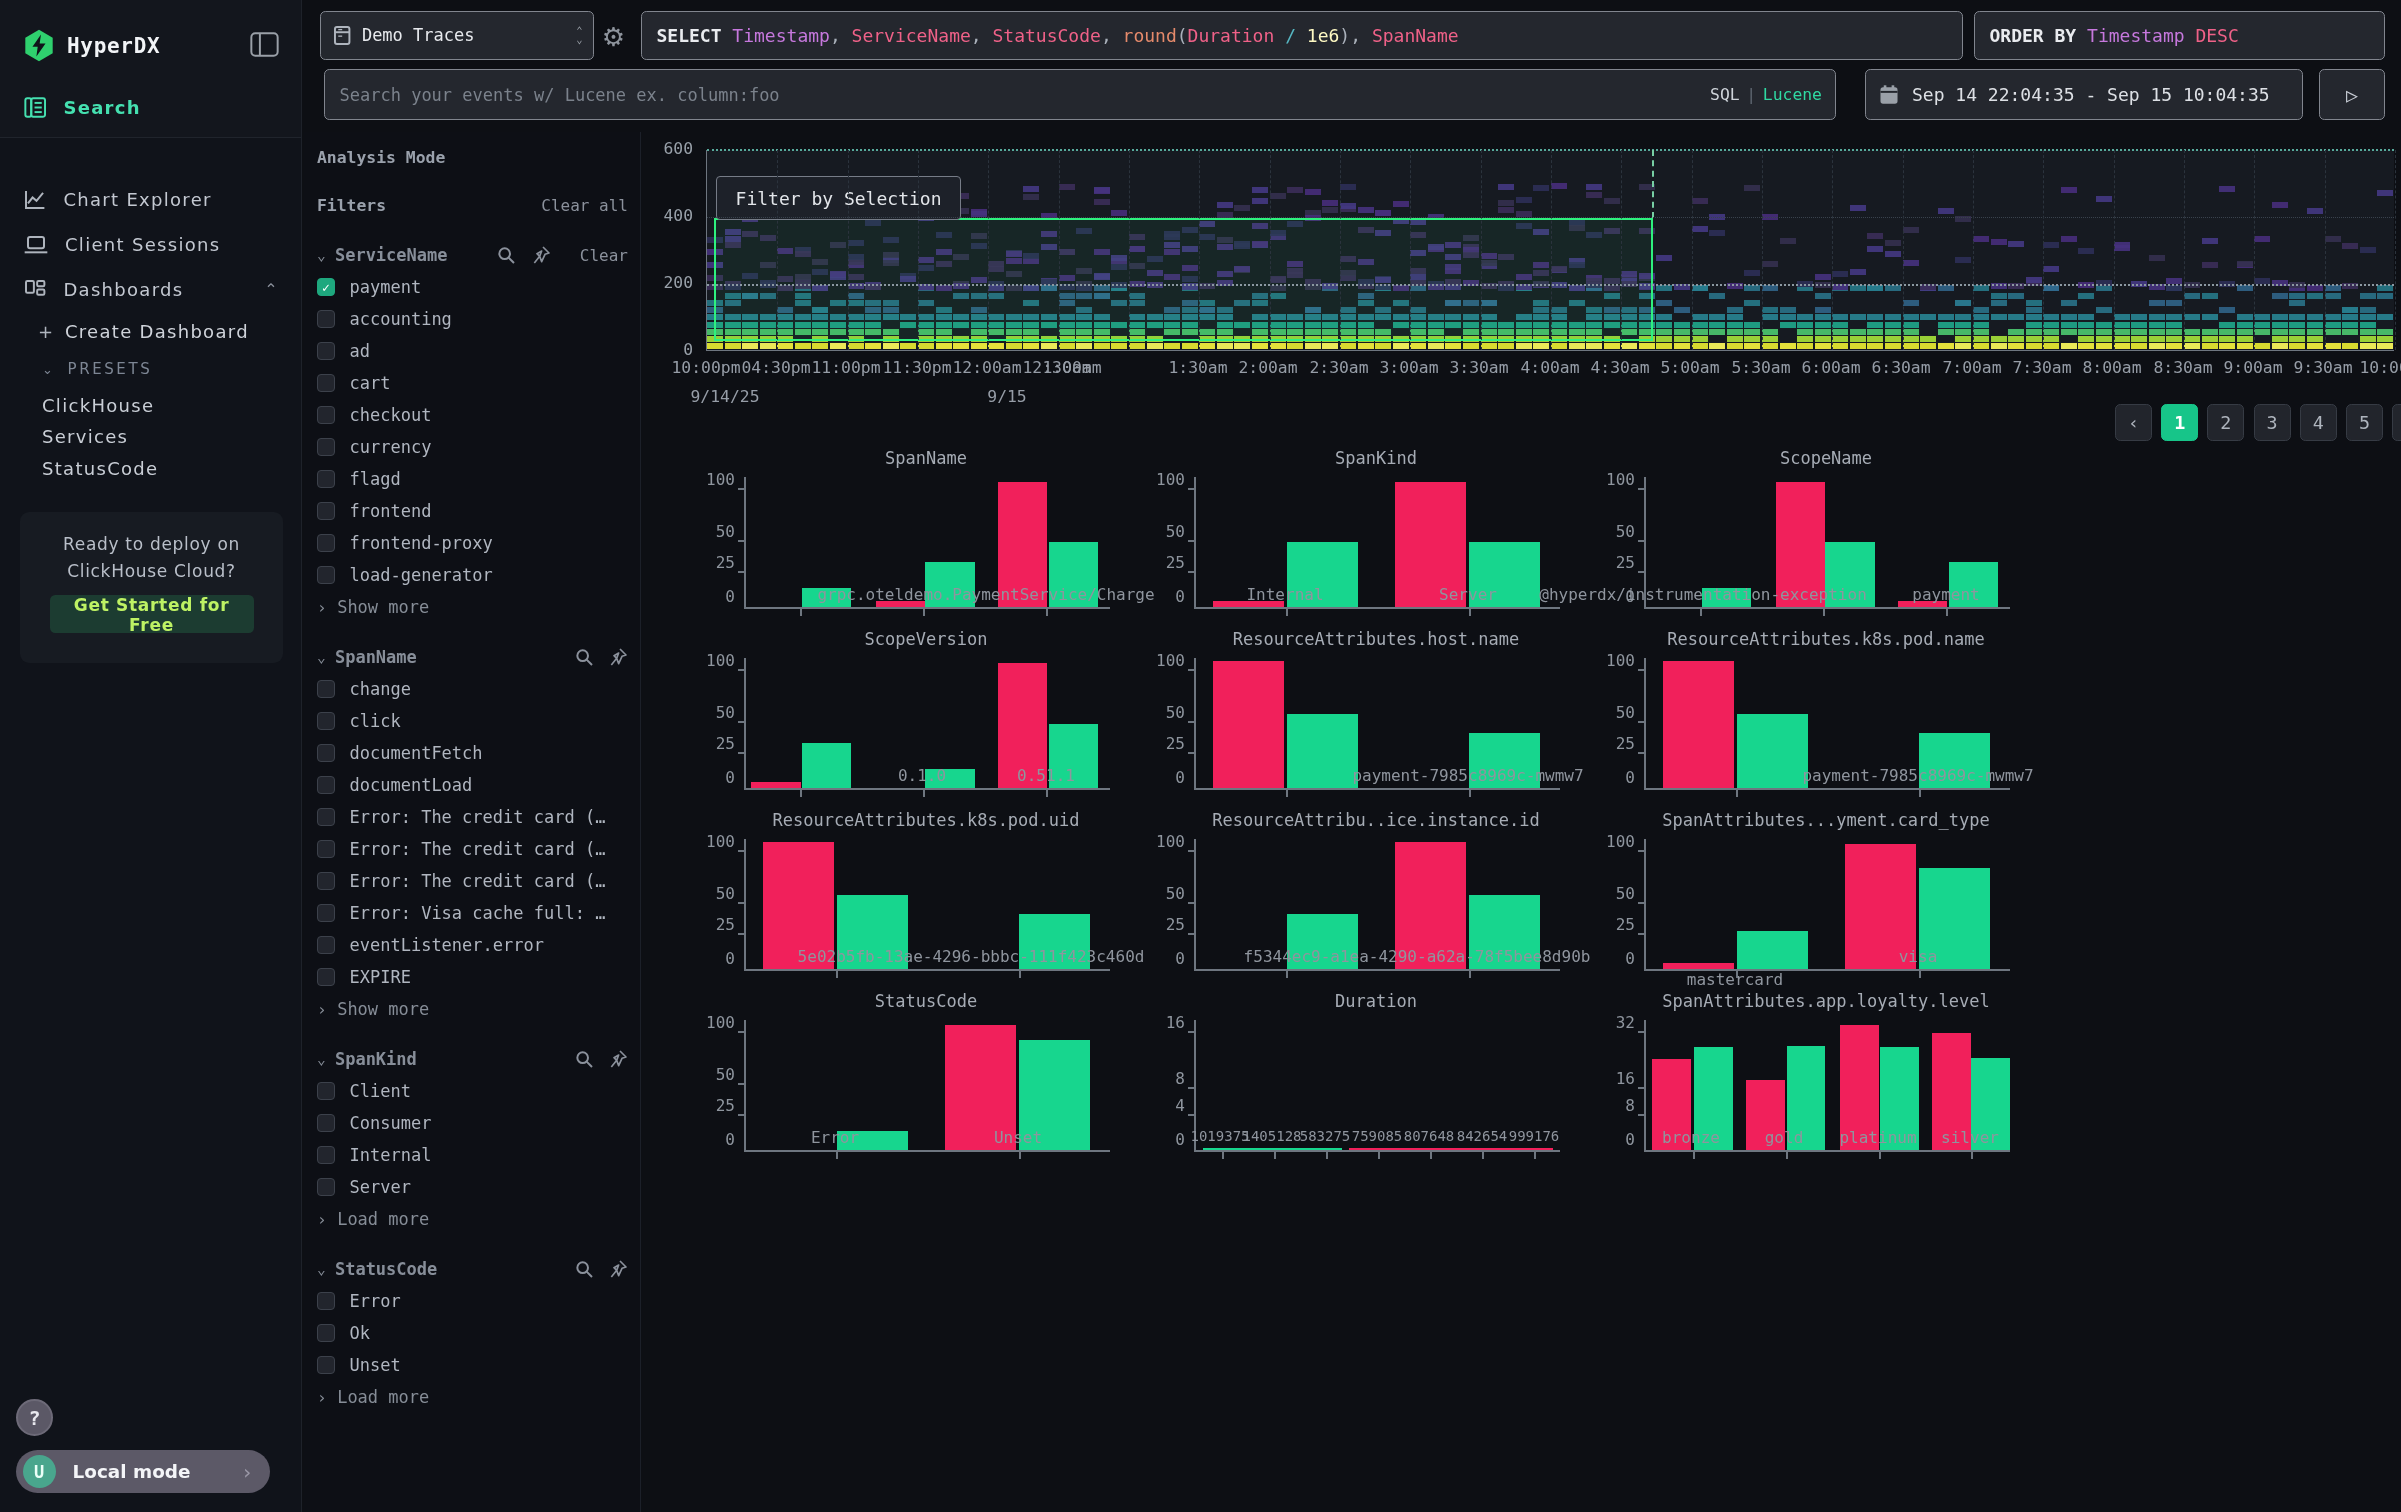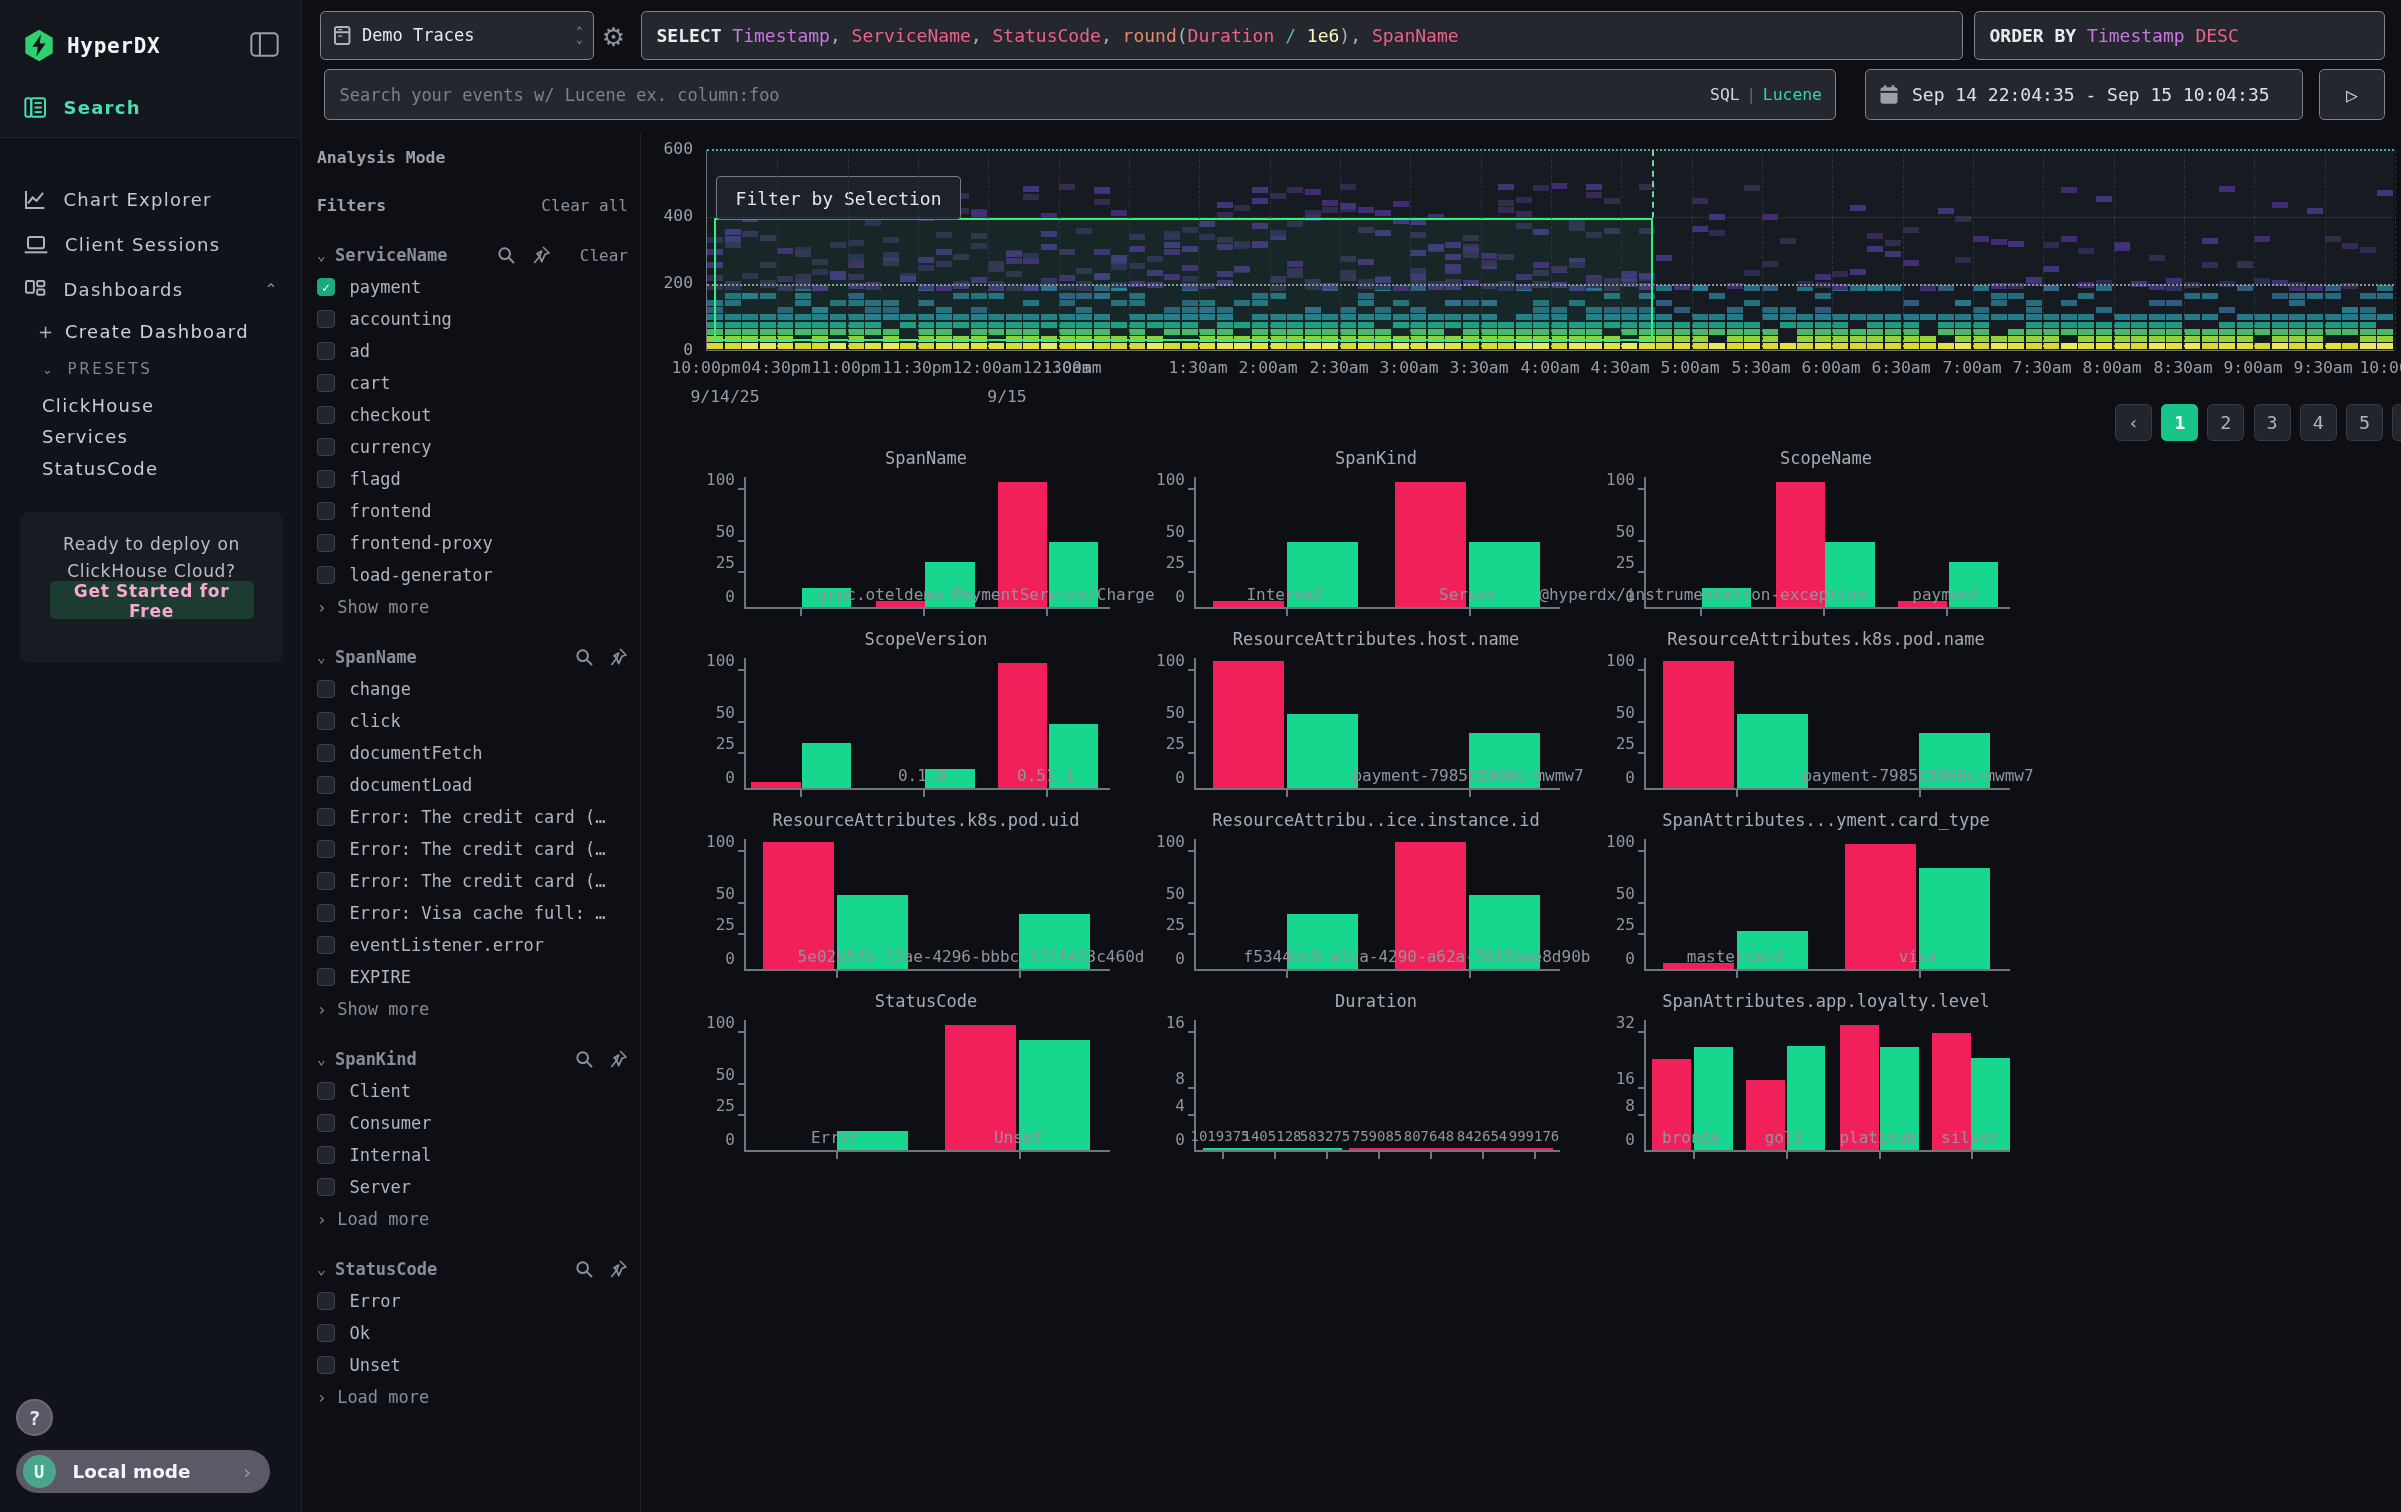--- a/index.html
+++ b/index.html
@@ -18,22 +18,22 @@
     font-family:"DejaVu Sans","Liberation Sans",sans-serif; font-size:18px; color:#c3c8d1; letter-spacing:1.3px; }
   .side-item.teal { color:#45e0b0; font-weight:bold; }
   .sub-item { position:absolute; left:59px; font-family:"DejaVu Sans","Liberation Sans",sans-serif;
     font-size:18px; color:#c9ced6; letter-spacing:1.3px; }
   .presets { position:absolute; left:59px; display:flex; gap:12px; align-items:center;
     font-family:"DejaVu Sans","Liberation Sans",sans-serif; font-size:15px; color:#7d8694; letter-spacing:2.6px; }
   #promo { position:absolute; left:20px; top:512px; width:263px; height:151px; background:#171b22;
     border-radius:9.2px; text-align:center; font-family:"DejaVu Sans","Liberation Sans",sans-serif; }
   #promo .line { color:#b9bfc9; font-size:17px; margin-top:6.6px; letter-spacing:0.7px; }
   #promo .line:first-child { margin-top:22.4px; }
-  #get-started { margin:0 auto 0; width:204px; height:38px; background:#1c3c31; border:none; border-radius:5.3px;
-    color:#f9a8d4; font-weight:bold; font-size:17px; font-family:"DejaVu Sans","Liberation Sans",sans-serif; letter-spacing:0.7px; }
+  #get-started { margin:14px auto 0; width:204px; height:38px; background:#1c3c31; border:none; border-radius:5.3px;
+    color:#bef264; font-weight:bold; font-size:17px; font-family:"DejaVu Sans","Liberation Sans",sans-serif; letter-spacing:0.7px; }
   #help-btn { position:absolute; left:16px; top:1399px; width:37px; height:37px; border-radius:50%;
     background:#5b5866; border:2px solid #6d6a78; color:#e8e8ee; font-size:20px; font-weight:bold;
     display:flex; align-items:center; justify-content:center; }
   #local-pill { position:absolute; left:16px; top:1450px; width:254px; height:43px; background:#5c5967;
     border-radius:22px; display:flex; align-items:center; }
   #local-avatar { width:33px; height:33px; margin-left:6.6px; border-radius:50%; background:#49a68d;
     color:#eafff7; display:flex; align-items:center; justify-content:center; font-size:17px; font-weight:bold; }
   #local-label { margin-left:17px; color:#f4f5f8; font-weight:bold; font-size:18.4px;
     font-family:"DejaVu Sans","Liberation Sans",sans-serif; }
   #local-chev { margin-left:auto; margin-right:17px; color:#9a97a6; font-size:20px; }
@@ -1632,21 +1632,21 @@
         <span class="mc-ylab" style="bottom: calc(26% - 8px);">25</span>
         <span class="mc-ytick" style="bottom: 26%;"></span>
         <span class="mc-ylab" style="bottom: calc(0% - 8px);">0</span>
         <div class="mc-bar p" style="left: 4.8%; width: 19.4%; height: 5%;"></div>
         <div class="mc-bar g" style="left: 25%; width: 19.4%; height: 29%;"></div>
         <div class="mc-bar p" style="left: 54.8%; width: 19.4%; height: 96%;"></div>
         <div class="mc-bar g" style="left: 75%; width: 19.4%; height: 78%;"></div>
         <span class="mc-xtick" style="left: 24.7%;"></span>
         <span class="mc-xtick" style="left: 74.9%;"></span>
       </div>
-      <span class="mc-xlab" style="left: calc(146px);">mastercard</span>
+      <span class="mc-xlab" style="left: calc(146px); margin-top: 23px;">mastercard</span>
       <span class="mc-xlab" style="left: calc(329px);">visa</span>
     </div>
     <div class="mc">
       <div class="mc-title">StatusCode</div>
       <div class="mc-plot">
         <span class="mc-ylab" style="bottom: calc(90% - 8px);">100</span>
         <span class="mc-ytick" style="bottom: 90%;"></span>
         <span class="mc-ylab" style="bottom: calc(50% - 8px);">50</span>
         <span class="mc-ytick" style="bottom: 50%;"></span>
         <span class="mc-ylab" style="bottom: calc(26% - 8px);">25</span>

